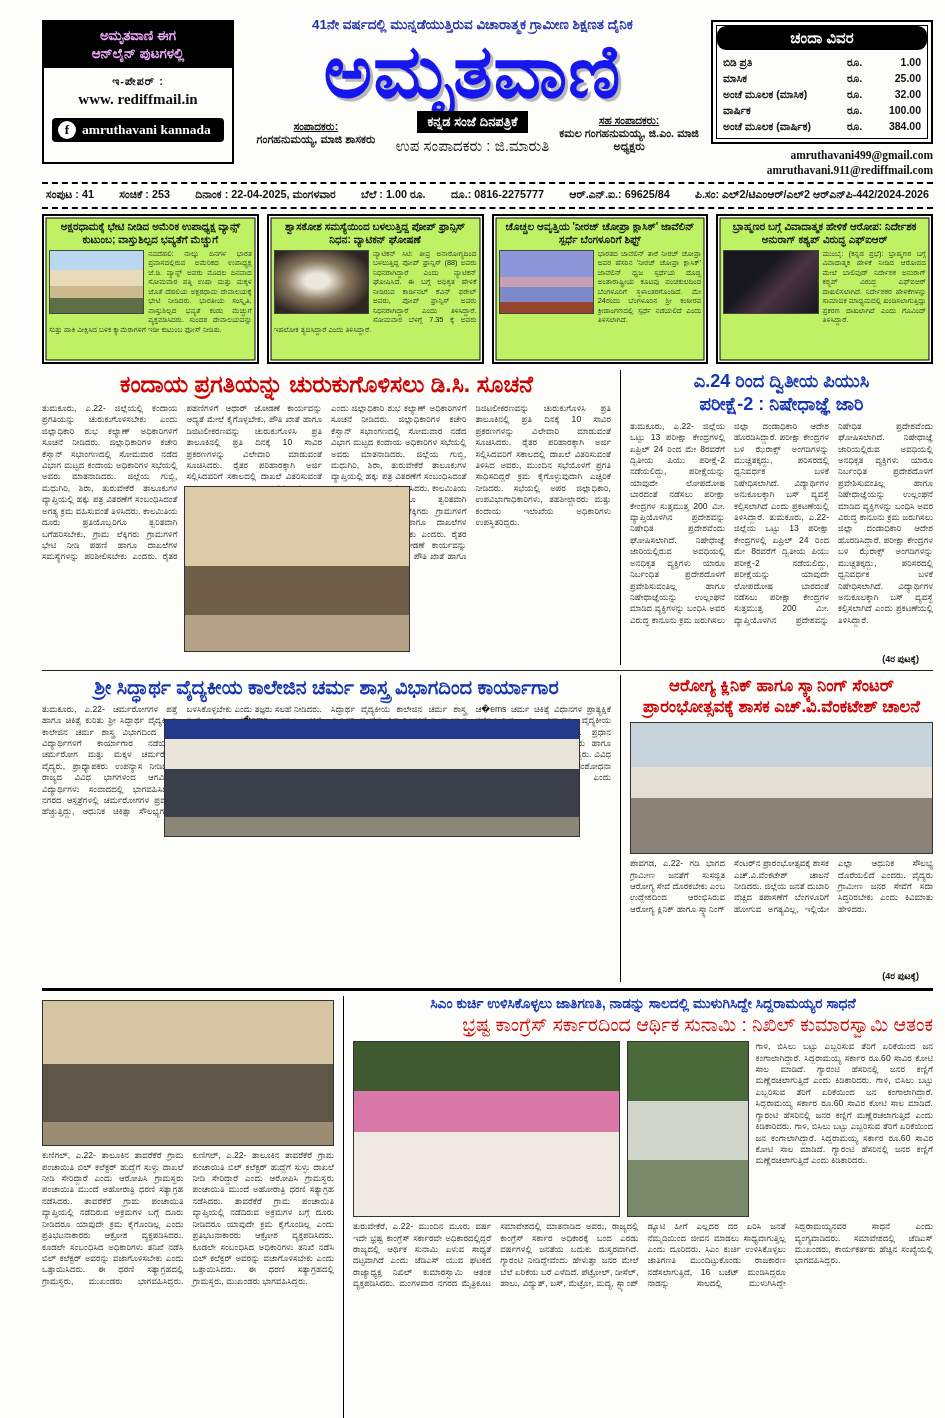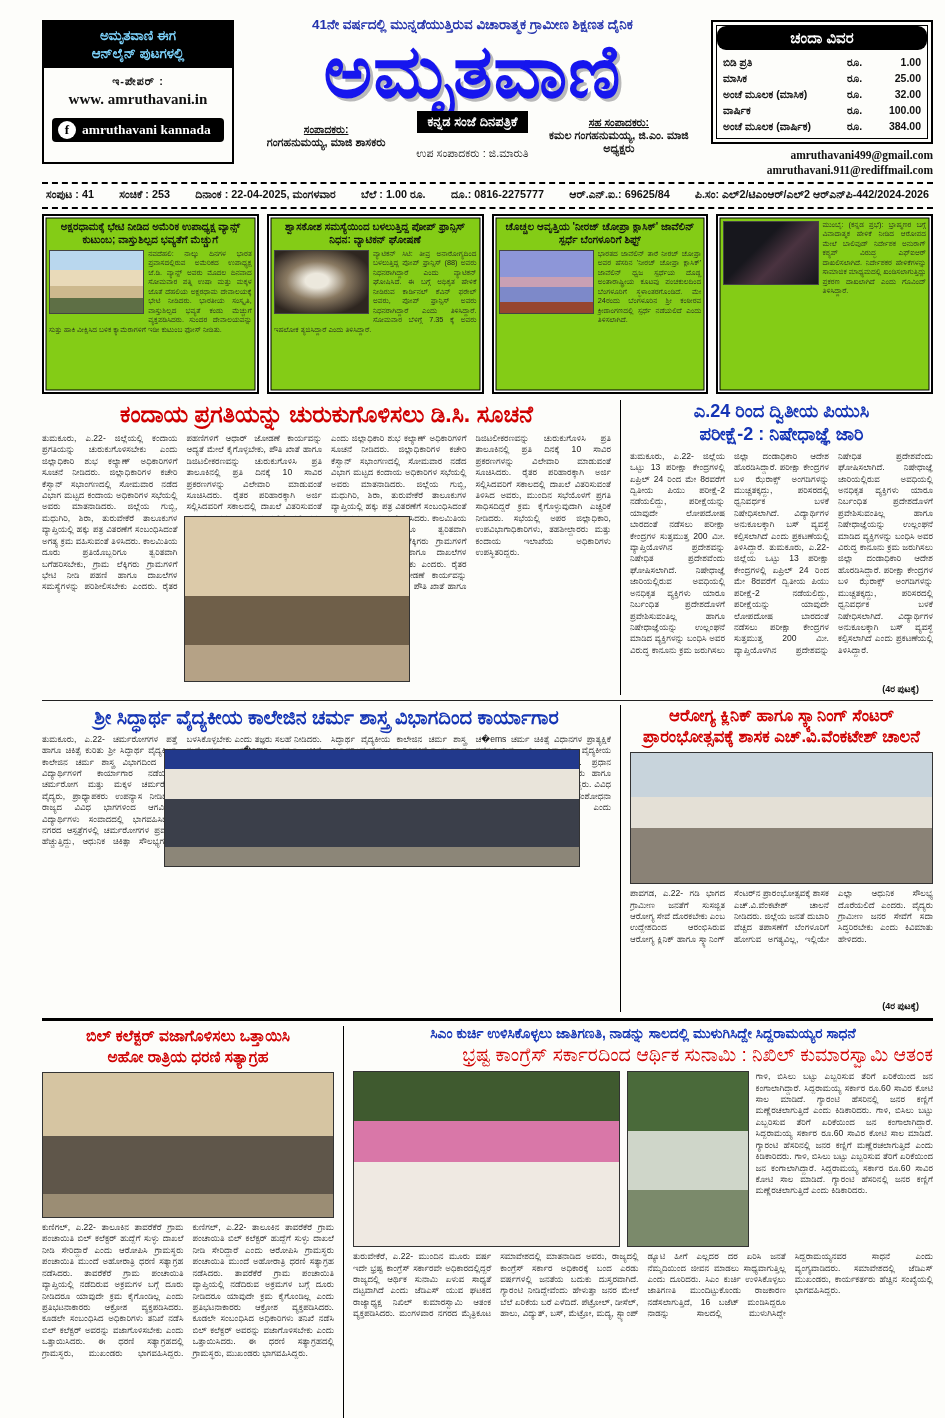--- a/index.html
+++ b/index.html
@@ -6,55 +6,55 @@
   html,body { background:#888; }
   .page {
     width:945px; height:1418px; margin:0 auto; position:relative;
     background:#fdfdfa; color:#111;
     font-family:"Liberation Sans","DejaVu Sans",sans-serif;
     padding:14px 12px 8px 42px; overflow:hidden;
   }
   
   .hdr { display:grid; grid-template-columns:192px 1fr 222px; gap:10px; align-items:start; }
   .online-box { border:2px solid #000; text-align:center; margin-top:6px; }
-  .ob-head { background:#000; color:#7dd3fc; font-weight:bold; font-size:13.5px; line-height:1.35; padding:5px 2px; }
+  .ob-head { background:#000; color:#f0abfc; font-weight:bold; font-size:13.5px; line-height:1.35; padding:5px 2px; }
   .ob-body { padding:7px 3px 15px; }
   .ob-ep { font-size:11px; font-weight:bold; letter-spacing:1px; }
   .ob-url { font-size:15px; font-weight:bold; font-family:"Liberation Serif","DejaVu Serif",serif; margin-top:3px; }
   .ob-fb { margin:10px 5px 5px; background:#000; color:#fff; display:flex; align-items:center; gap:6px;
            padding:3px 6px; font-weight:bold; font-size:13.5px; border-radius:4px;
            font-family:"Liberation Serif","DejaVu Serif",serif; }
   .fb-circle { width:18px; height:18px; border-radius:50%; background:#fff; color:#000; flex:0 0 18px;
                display:flex; align-items:center; justify-content:center; font-weight:bold; font-size:13px;
                font-family:"Liberation Serif",serif; }
   .center-m { text-align:center; }
   .tagline { color:#2433ad; font-weight:bold; font-size:13.5px; margin-top:3px; }
   .mast-title { color:#1616ee; font-weight:800; font-size:74px; line-height:1.0; letter-spacing:1px;
                 text-shadow:3px 3px 0 #b9b9b9; margin-top:2px; white-space:nowrap; }
   .editors { display:grid; grid-template-columns:1fr auto 1fr; gap:8px; align-items:center; margin-top:2px; }
   .ed-label { font-weight:bold; font-size:10.5px; text-decoration:underline; }
   .ed-name  { font-weight:bold; font-size:11px; }
   .type-badge { background:#000; color:#fff; font-weight:bold; font-size:13px; padding:3px 10px; display:inline-block; }
-  .sub-ed { font-size:11px; margin-top:14px; }
+  .sub-ed { font-size:15px; margin-top:4px; }
   .subs-box { border:2px solid #000; padding:3px; margin-top:6px; }
   .sb-inner { border:1px solid #000; padding:0 0 4px; }
   .sb-title { background:#000; color:#fff; text-align:center; font-weight:bold; font-size:15px; padding:3px 0; margin-bottom:4px;border-radius:9px; }
   .sb-row { display:flex; font-weight:bold; font-size:10.5px; padding:1.5px 6px; }
   .sb-label { flex:1; text-align:left; }
   .sb-cur { width:28px; }
   .sb-price { width:46px; text-align:right; }
   .emails { text-align:right; font-weight:bold; font-size:11.5px; margin-top:4px;
             font-family:"Liberation Serif","DejaVu Serif",serif; line-height:1.3; }
   
   .dashline { border-top:2.5px dashed #000; margin:4px 0 2px; }
   .infoline { display:flex; justify-content:space-between; font-weight:bold; font-size:10.8px; padding:2px 4px; gap:6px; white-space:nowrap; overflow:hidden; }
   
   .pstrip { display:flex; gap:8px; margin-top:5px; }
   .pbox { flex:1; border:2.5px solid #000; box-shadow:0 0 0 1.5px #fff inset, 0 0 0 2.5px #000 inset;
-          height:180px; overflow:hidden; padding:4px 5px; background:#84cc16; }
+          height:150px; overflow:hidden; padding:4px 5px; background:#bef264; }
   .p-head { font-weight:bold; font-size:10.3px; line-height:1.3; text-align:center; margin-bottom:2px; }
   .p-body { font-size:7.3px; line-height:1.3; text-align:justify; color:#222; }
   .p-img { float:left; width:47%; height:64px; margin:1px 4px 2px 0; border:1px solid #444; }
   
   .bt { font-size:8.6px; line-height:1.33; text-align:justify; color:#1c1c1c; overflow:hidden; }
   .cols4 { column-count:4; column-gap:9px; }
   .cols3 { column-count:3; column-gap:9px; }
   .cols2 { column-count:2; column-gap:9px; }
   .cont { font-weight:bold; font-size:9px; text-align:right; padding-right:14px; margin-top:1px; }
   .row1 { display:grid; grid-template-columns:1fr 312px; margin-top:6px; }
@@ -106,21 +106,21 @@
 
   <div class="hdr">
 
     <div class="online-box">
       <div class="ob-head">
         <div>ಅಮೃತವಾಣಿ ಈಗ</div>
         <div>ಆನ್‌ಲೈನ್ ಪುಟಗಳಲ್ಲಿ</div>
       </div>
       <div class="ob-body">
         <div class="ob-ep">ಇ-ಪೇಪರ್ :</div>
-        <div class="ob-url">www. amruthavani.in</div>
+        <div class="ob-url">www. rediffmail.in</div>
         <div class="ob-fb">
           <span class="fb-circle">f</span>
           <span>amruthavani kannada</span>
         </div>
       </div>
     </div>
 
     <div class="center-m">
       <div class="tagline">41ನೇ ವರ್ಷದಲ್ಲಿ ಮುನ್ನಡೆಯುತ್ತಿರುವ ವಿಚಾರಾತ್ಮಕ ಗ್ರಾಮೀಣ ಶಿಕ್ಷಣತ ದೈನಿಕ</div>
       <div class="mast-title">ಅಮೃತವಾಣಿ</div>
@@ -206,20 +206,21 @@
       </div>
     </div>
     <div class="pbox">
       <div class="p-head">ಚೊಚ್ಚಲ ಆವೃತ್ತಿಯ 'ನೀರಜ್ ಚೋಪ್ರಾ ಕ್ಲಾಸಿಕ್' ಜಾವೆಲಿನ್ ಸ್ಪರ್ಧೆ ಬೆಂಗಳೂರಿಗೆ ಶಿಫ್ಟ್</div>
       <div class="p-body">
         <span class="p-img ph-javelin"></span>
         <span>ಭಾರತದ ಜಾವೆಲಿನ್ ತಾರೆ ನೀರಜ್ ಚೋಪ್ರಾ ಅವರ ಹೆಸರಿನ 'ನೀರಜ್ ಚೋಪ್ರಾ ಕ್ಲಾಸಿಕ್' ಜಾವೆಲಿನ್ ಧ್ವಜ ಸ್ಪರ್ಧೆಯ ದೊಡ್ಡ ಅಂತಾರಾಷ್ಟ್ರೀಯ ಕೂಟವು ಪಂಚಕುಲದಿಂದ ಬೆಂಗಳೂರಿಗೆ ಸ್ಥಳಾಂತರಗೊಂಡಿದೆ. ಮೇ 24ರಂದು ಬೆಂಗಳೂರಿನ ಶ್ರೀ ಕಂಠೀರವ ಕ್ರೀಡಾಂಗಣದಲ್ಲಿ ಸ್ಪರ್ಧೆ ನಡೆಯಲಿದೆ ಎಂದು ತಿಳಿಸಲಾಗಿದೆ.</span>
       </div>
     </div>
     <div class="pbox">
+      <div class="p-head">ಬ್ರಾಹ್ಮಣರ ಬಗ್ಗೆ ವಿವಾದಾತ್ಮಕ ಹೇಳಿಕೆ ಆರೋಪ: ನಿರ್ದೇಶಕ ಅನುರಾಗ್ ಕಶ್ಯಪ್ ವಿರುದ್ಧ ಎಫ್‌ಐಆರ್</div>
       <div class="p-body">
         <span class="p-img ph-kashyap"></span>
         <span>ಮುಂಬೈ: (ಕನ್ನಡ ಪ್ರಭೆ): ಬ್ರಾಹ್ಮಣರ ಬಗ್ಗೆ ವಿವಾದಾತ್ಮಕ ಹೇಳಿಕೆ ನೀಡಿದ ಆರೋಪದ ಮೇಲೆ ಬಾಲಿವುಡ್ ನಿರ್ದೇಶಕ ಅನುರಾಗ್ ಕಶ್ಯಪ್ ವಿರುದ್ಧ ಎಫ್‌ಐಆರ್ ದಾಖಲಿಸಲಾಗಿದೆ. ನಿರ್ದೇಶಕರ ಹೇಳಿಕೆಗಳನ್ನು ಸಾಮಾಜಿಕ ಮಾಧ್ಯಮದಲ್ಲಿ ಖಂಡಿಸಲಾಗುತ್ತಿದ್ದು ಪ್ರಕರಣ ದಾಖಲಾಗಿದೆ ಎಂದು ಗೊವಿಂದ್ ತಿಳಿಸಿದ್ದಾರೆ.</span>
       </div>
     </div>
   </div>
 
   <div class="row1">
     <div class="secA">
       <div class="hA">ಕಂದಾಯ ಪ್ರಗತಿಯನ್ನು ಚುರುಕುಗೊಳಿಸಲು ಡಿ.ಸಿ. ಸೂಚನೆ</div>
@@ -248,24 +249,20 @@
         <div>ಪ್ರಾರಂಭೋತ್ಸವಕ್ಕೆ ಶಾಸಕ ಎಚ್.ವಿ.ವೆಂಕಟೇಶ್ ಚಾಲನೆ</div>
       </div>
       <div class="photo-clinic ph-clinic"></div>
       <div class="bt cols3 bodyD">ಪಾವಗಡ, ಎ.22- ಗಡಿ ಭಾಗದ ಗ್ರಾಮೀಣ ಜನತೆಗೆ ಸುಸಜ್ಜಿತ ಆರೋಗ್ಯ ಸೇವೆ ದೊರಕಬೇಕು ಎಂಬ ಉದ್ದೇಶದಿಂದ ಆರಂಭಿಸಿರುವ ಆರೋಗ್ಯ ಕ್ಲಿನಿಕ್ ಹಾಗೂ ಸ್ಕ್ಯಾನಿಂಗ್ ಸೆಂಟರ್‌ನ ಪ್ರಾರಂಭೋತ್ಸವಕ್ಕೆ ಶಾಸಕ ಎಚ್.ವಿ.ವೆಂಕಟೇಶ್ ಚಾಲನೆ ನೀಡಿದರು. ಜಿಲ್ಲೆಯ ಜನತೆ ದುಬಾರಿ ವೆಚ್ಚದ ತಪಾಸಣೆಗೆ ಬೆಂಗಳೂರಿಗೆ ಹೋಗುವ ಅಗತ್ಯವಿಲ್ಲ, ಇಲ್ಲಿಯೇ ಎಲ್ಲಾ ಆಧುನಿಕ ಸೌಲಭ್ಯ ದೊರೆಯಲಿದೆ ಎಂದರು. ವೈದ್ಯರು ಗ್ರಾಮೀಣ ಜನರ ಸೇವೆಗೆ ಸದಾ ಸಿದ್ಧರಿರಬೇಕು ಎಂದು ಕಿವಿಮಾತು ಹೇಳಿದರು.</div>
       <div class="cont">(4ರ ಪುಟಕ್ಕೆ)</div>
     </div>
   </div>
 
   <div class="row3">
     <div class="secE">
-      <div class="hE">
-        <div>ಬಿಲ್ ಕಲೆಕ್ಟರ್ ವಜಾಗೊಳಿಸಲು ಒತ್ತಾಯಿಸಿ</div>
-        <div>ಅಹೋ ರಾತ್ರಿಯ ಧರಣಿ ಸತ್ಯಾಗ್ರಹ</div>
-      </div>
       <div class="photo-dharna ph-dharna"></div>
       <div class="bt cols2 bodyE">ಕುಣಿಗಲ್, ಎ.22- ತಾಲೂಕಿನ ತಾವರೆಕೆರೆ ಗ್ರಾಮ ಪಂಚಾಯಿತಿ ಬಿಲ್ ಕಲೆಕ್ಟರ್ ಹುದ್ದೆಗೆ ಸುಳ್ಳು ದಾಖಲೆ ನೀಡಿ ಸೇರಿದ್ದಾರೆ ಎಂದು ಆರೋಪಿಸಿ ಗ್ರಾಮಸ್ಥರು ಪಂಚಾಯಿತಿ ಮುಂದೆ ಅಹೋರಾತ್ರಿ ಧರಣಿ ಸತ್ಯಾಗ್ರಹ ನಡೆಸಿದರು. ತಾವರೆಕೆರೆ ಗ್ರಾಮ ಪಂಚಾಯಿತಿ ವ್ಯಾಪ್ತಿಯಲ್ಲಿ ನಡೆದಿರುವ ಅಕ್ರಮಗಳ ಬಗ್ಗೆ ದೂರು ನೀಡಿದರೂ ಯಾವುದೇ ಕ್ರಮ ಕೈಗೊಂಡಿಲ್ಲ ಎಂದು ಪ್ರತಿಭಟನಾಕಾರರು ಆಕ್ರೋಶ ವ್ಯಕ್ತಪಡಿಸಿದರು. ಕೂಡಲೇ ಸಂಬಂಧಿಸಿದ ಅಧಿಕಾರಿಗಳು ತನಿಖೆ ನಡೆಸಿ ಬಿಲ್ ಕಲೆಕ್ಟರ್ ಅವರನ್ನು ವಜಾಗೊಳಿಸಬೇಕು ಎಂದು ಒತ್ತಾಯಿಸಿದರು. ಈ ಧರಣಿ ಸತ್ಯಾಗ್ರಹದಲ್ಲಿ ಗ್ರಾಮಸ್ಥರು, ಮುಖಂಡರು ಭಾಗವಹಿಸಿದ್ದರು. ಕುಣಿಗಲ್, ಎ.22- ತಾಲೂಕಿನ ತಾವರೆಕೆರೆ ಗ್ರಾಮ ಪಂಚಾಯಿತಿ ಬಿಲ್ ಕಲೆಕ್ಟರ್ ಹುದ್ದೆಗೆ ಸುಳ್ಳು ದಾಖಲೆ ನೀಡಿ ಸೇರಿದ್ದಾರೆ ಎಂದು ಆರೋಪಿಸಿ ಗ್ರಾಮಸ್ಥರು ಪಂಚಾಯಿತಿ ಮುಂದೆ ಅಹೋರಾತ್ರಿ ಧರಣಿ ಸತ್ಯಾಗ್ರಹ ನಡೆಸಿದರು. ತಾವರೆಕೆರೆ ಗ್ರಾಮ ಪಂಚಾಯಿತಿ ವ್ಯಾಪ್ತಿಯಲ್ಲಿ ನಡೆದಿರುವ ಅಕ್ರಮಗಳ ಬಗ್ಗೆ ದೂರು ನೀಡಿದರೂ ಯಾವುದೇ ಕ್ರಮ ಕೈಗೊಂಡಿಲ್ಲ ಎಂದು ಪ್ರತಿಭಟನಾಕಾರರು ಆಕ್ರೋಶ ವ್ಯಕ್ತಪಡಿಸಿದರು. ಕೂಡಲೇ ಸಂಬಂಧಿಸಿದ ಅಧಿಕಾರಿಗಳು ತನಿಖೆ ನಡೆಸಿ ಬಿಲ್ ಕಲೆಕ್ಟರ್ ಅವರನ್ನು ವಜಾಗೊಳಿಸಬೇಕು ಎಂದು ಒತ್ತಾಯಿಸಿದರು. ಈ ಧರಣಿ ಸತ್ಯಾಗ್ರಹದಲ್ಲಿ ಗ್ರಾಮಸ್ಥರು, ಮುಖಂಡರು ಭಾಗವಹಿಸಿದ್ದರು.</div>
     </div>
     <div class="secF">
       <div class="hF1">ಸಿಎಂ ಕುರ್ಚಿ ಉಳಿಸಿಕೊಳ್ಳಲು ಜಾತಿಗಣತಿ, ನಾಡನ್ನು ಸಾಲದಲ್ಲಿ ಮುಳುಗಿಸಿದ್ದೇ ಸಿದ್ದರಾಮಯ್ಯರ ಸಾಧನೆ</div>
       <div class="hF2">ಭ್ರಷ್ಟ ಕಾಂಗ್ರೆಸ್ ಸರ್ಕಾರದಿಂದ ಆರ್ಥಿಕ ಸುನಾಮಿ : ನಿಖಿಲ್ ಕುಮಾರಸ್ವಾಮಿ ಆತಂಕ</div>
       <div class="fmedia">
         <div class="photo-nikhil ph-nikhil"></div>
         <div class="photo-crowd ph-crowd"></div>
         <div class="fside bt">ಗಾಳಿ, ಬಿಸಿಲು ಬಟ್ಟು ಎಬ್ಬರಿಸುವ ತೆರಿಗೆ ಏರಿಕೆಯಿಂದ ಜನ ಕಂಗಾಲಾಗಿದ್ದಾರೆ. ಸಿದ್ದರಾಮಯ್ಯ ಸರ್ಕಾರ ರೂ.60 ಸಾವಿರ ಕೋಟಿ ಸಾಲ ಮಾಡಿದೆ. ಗ್ಯಾರಂಟಿ ಹೆಸರಿನಲ್ಲಿ ಜನರ ಕಣ್ಣಿಗೆ ಮಣ್ಣೆರಚಲಾಗುತ್ತಿದೆ ಎಂದು ಕಿಡಿಕಾರಿದರು. ಗಾಳಿ, ಬಿಸಿಲು ಬಟ್ಟು ಎಬ್ಬರಿಸುವ ತೆರಿಗೆ ಏರಿಕೆಯಿಂದ ಜನ ಕಂಗಾಲಾಗಿದ್ದಾರೆ. ಸಿದ್ದರಾಮಯ್ಯ ಸರ್ಕಾರ ರೂ.60 ಸಾವಿರ ಕೋಟಿ ಸಾಲ ಮಾಡಿದೆ. ಗ್ಯಾರಂಟಿ ಹೆಸರಿನಲ್ಲಿ ಜನರ ಕಣ್ಣಿಗೆ ಮಣ್ಣೆರಚಲಾಗುತ್ತಿದೆ ಎಂದು ಕಿಡಿಕಾರಿದರು. ಗಾಳಿ, ಬಿಸಿಲು ಬಟ್ಟು ಎಬ್ಬರಿಸುವ ತೆರಿಗೆ ಏರಿಕೆಯಿಂದ ಜನ ಕಂಗಾಲಾಗಿದ್ದಾರೆ. ಸಿದ್ದರಾಮಯ್ಯ ಸರ್ಕಾರ ರೂ.60 ಸಾವಿರ ಕೋಟಿ ಸಾಲ ಮಾಡಿದೆ. ಗ್ಯಾರಂಟಿ ಹೆಸರಿನಲ್ಲಿ ಜನರ ಕಣ್ಣಿಗೆ ಮಣ್ಣೆರಚಲಾಗುತ್ತಿದೆ ಎಂದು ಕಿಡಿಕಾರಿದರು.</div>

